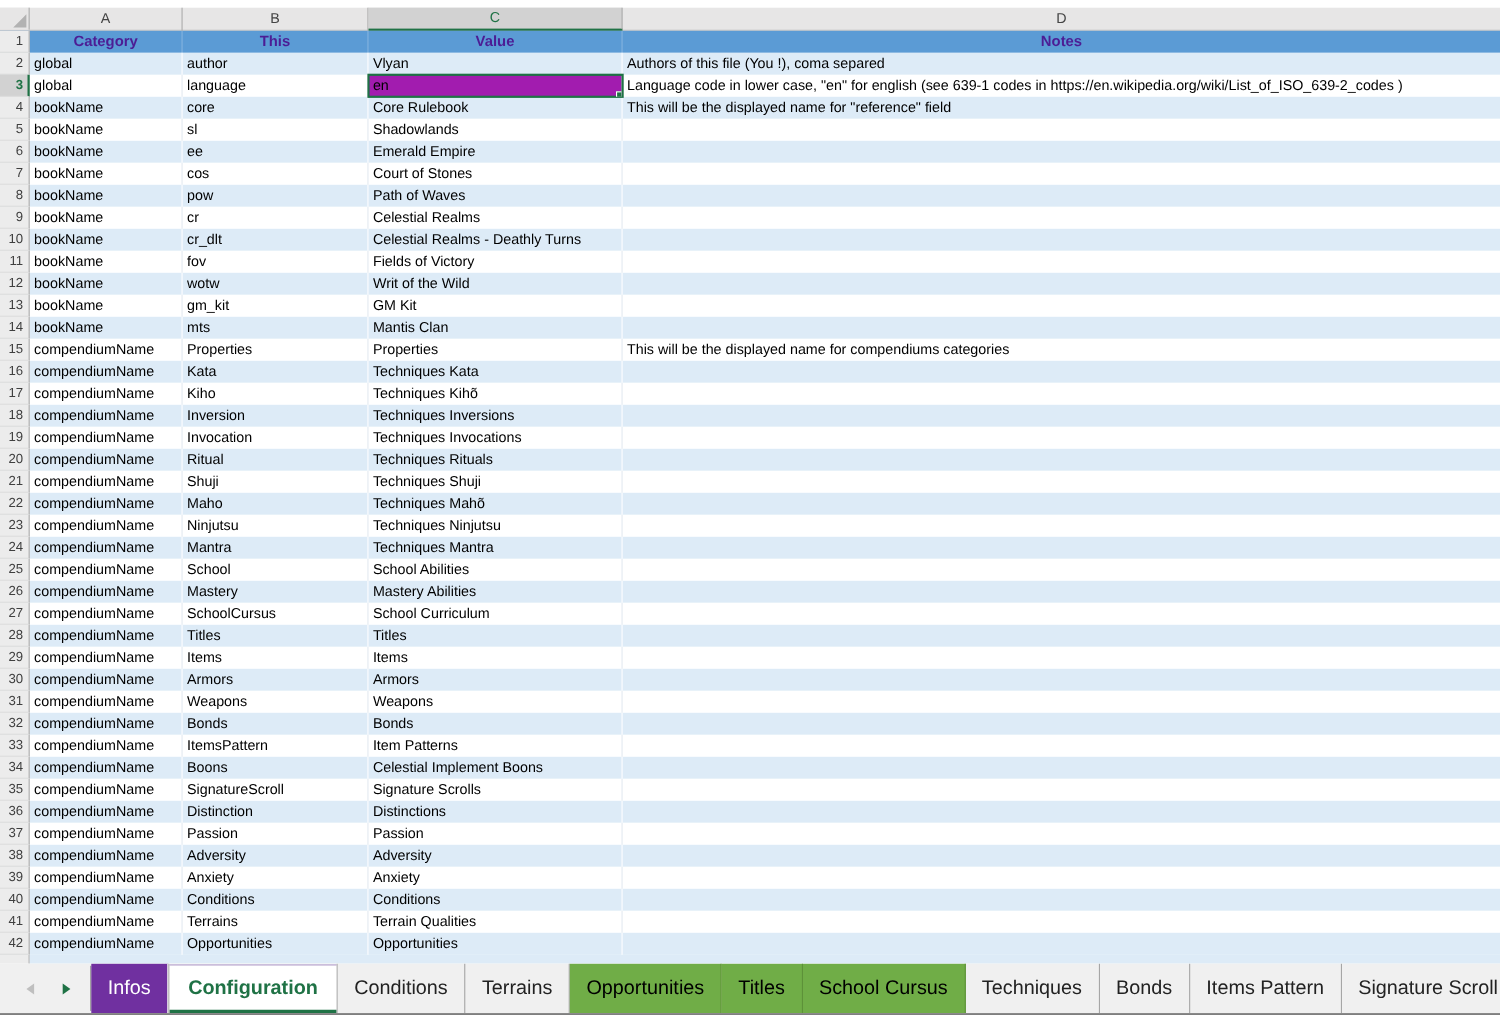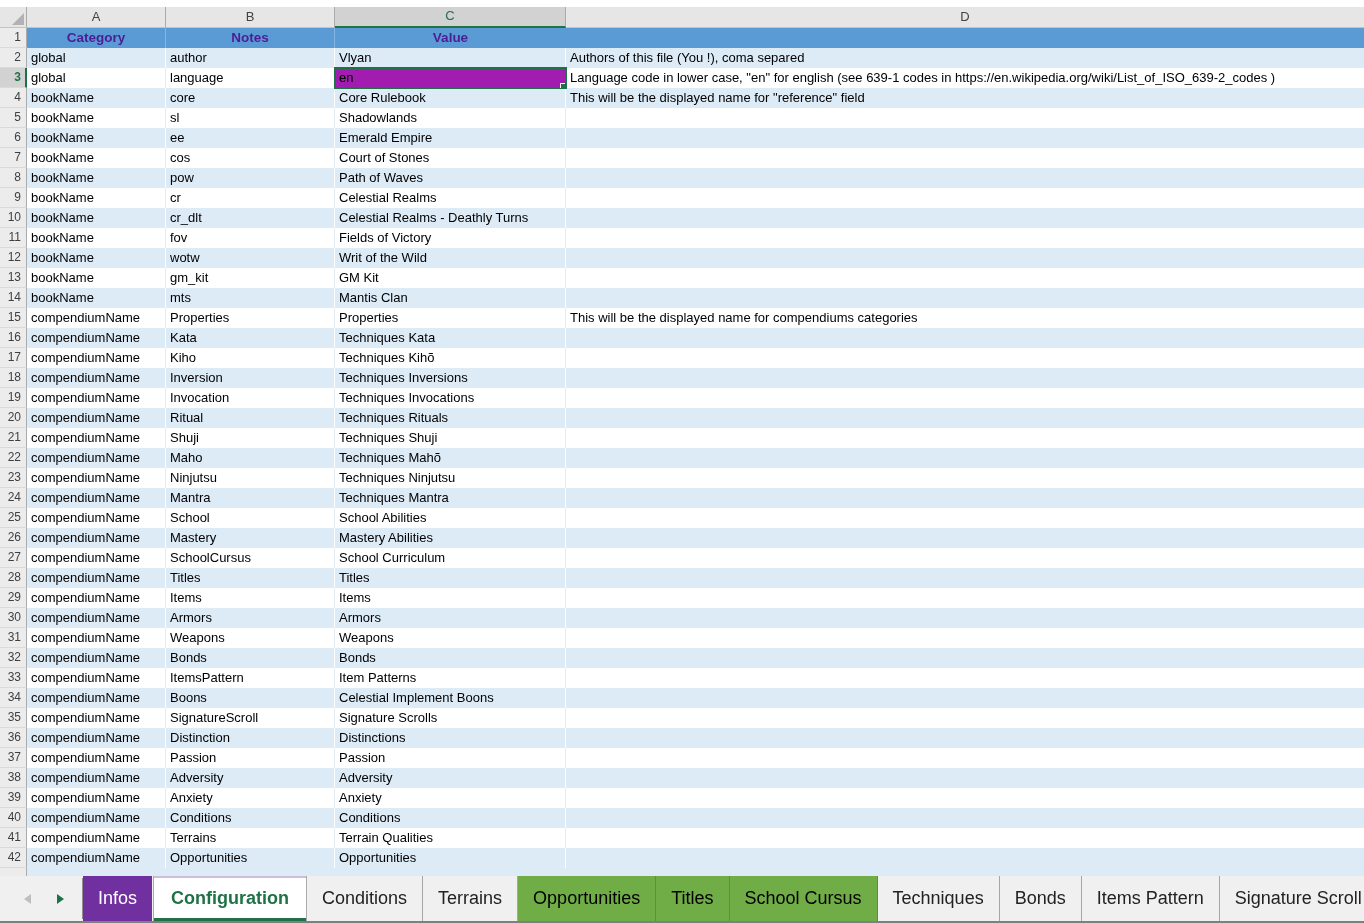--- a/index.html
+++ b/index.html
@@ -114,22 +114,23 @@
     <div class="col-h w-a">A</div>
     <div class="col-h w-b">B</div>
     <div class="col-h w-c active">C</div>
     <div class="col-h w-d">D</div>
   </div>
 
   <div class="grid">
     <div class="row header-row">
       <div class="gutter">1</div>
       <div class="cell w-a">Category</div>
-      <div class="cell w-b">Notes</div>
+      <div class="cell w-b">This</div>
       <div class="cell w-c">Value</div>
+      <div class="cell w-d">Notes</div>
     </div>
     <div id="grid-body">
         <div class="row band">
           <div class="gutter">2</div>
           <div class="cell w-a">global</div>
           <div class="cell w-b">author</div>
           <div class="cell w-c">Vlyan</div>
           <div class="cell w-d">Authors of this file (You !), coma separed</div>
         </div>
         <div class="row plain">

